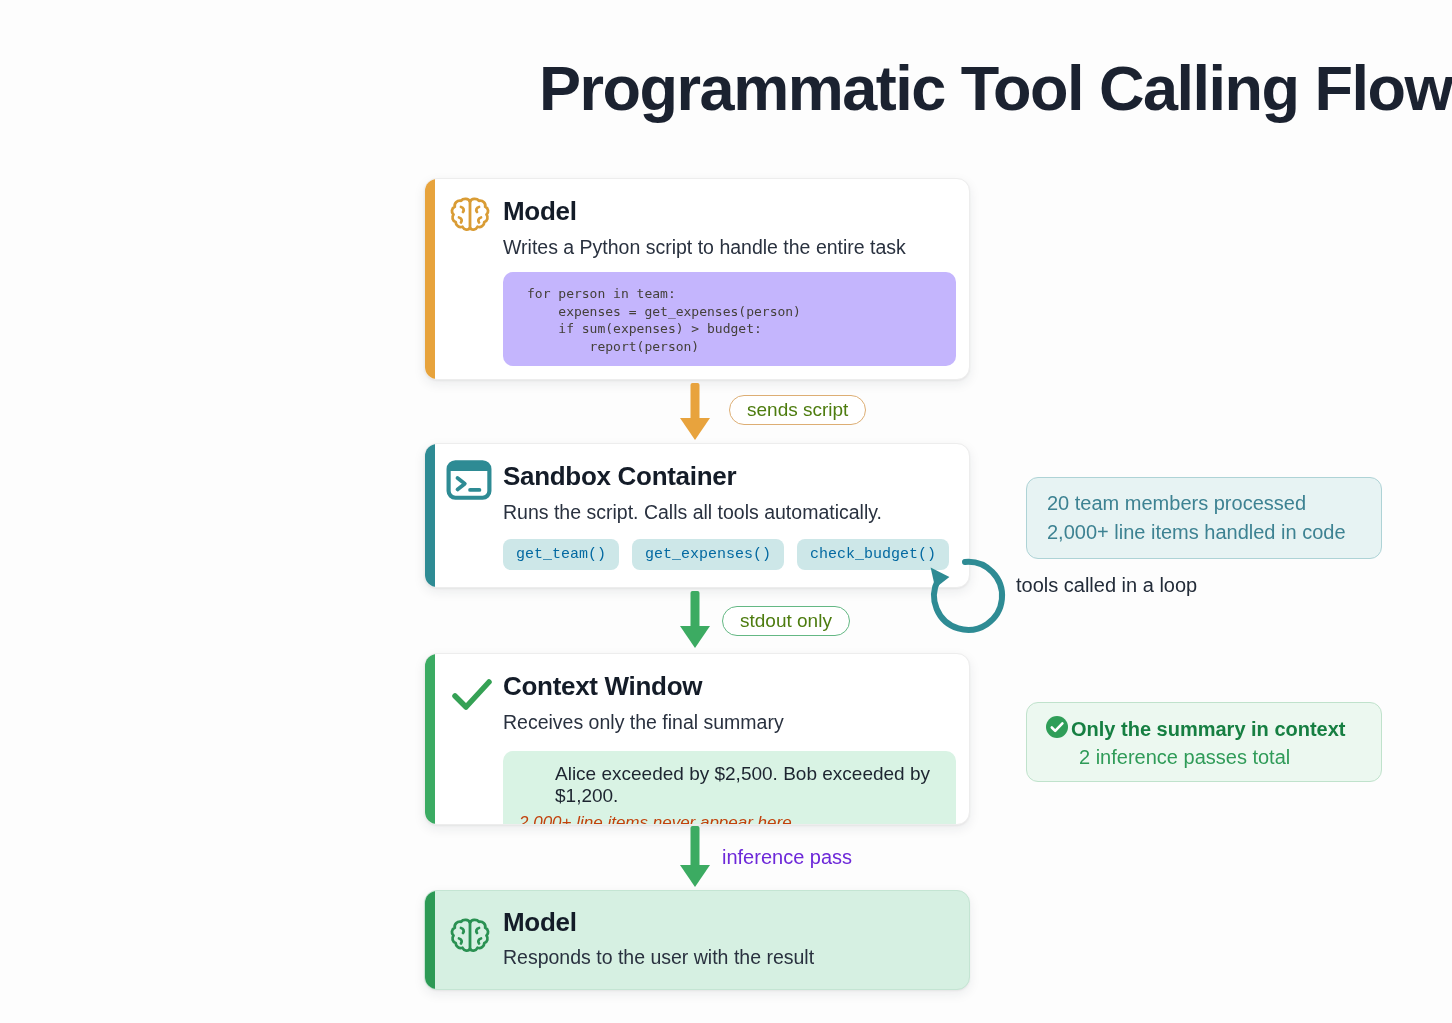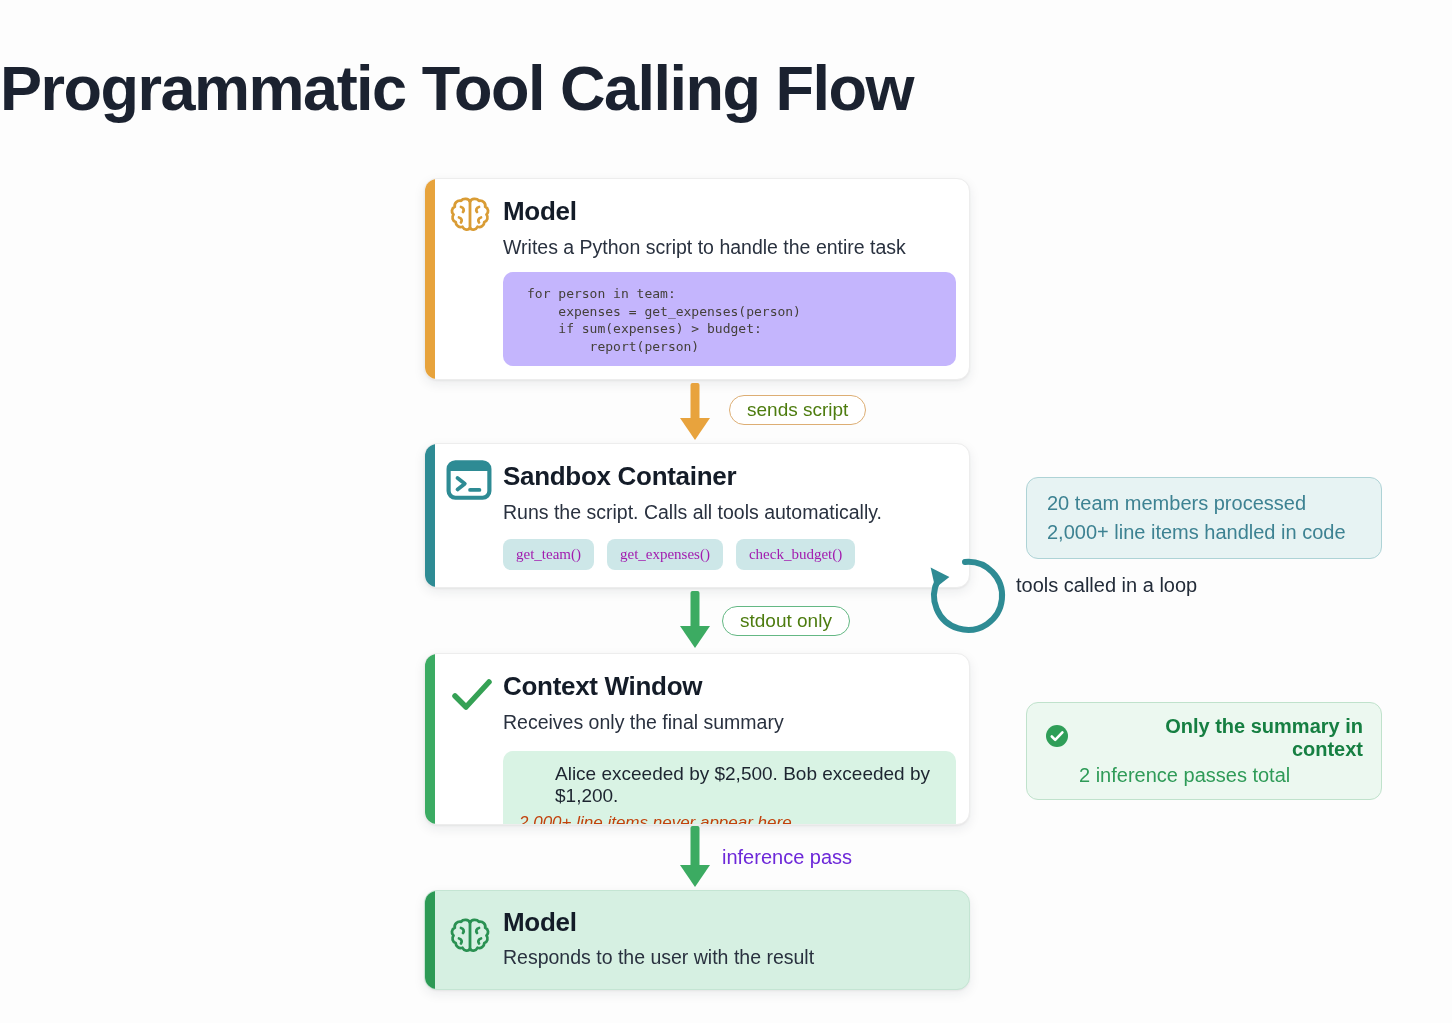--- a/index.html
+++ b/index.html
@@ -4,21 +4,21 @@
 <style>
   * { margin: 0; padding: 0; box-sizing: border-box; }
   html, body { background: #fdfdfd; }
   body { font-family: "Liberation Sans", sans-serif; color: #1f2733; }
   .stage {
     position: relative; width: 1452px; height: 1023px;
     background: #fdfdfd; overflow: hidden; margin: 0 auto;
   }
   .page-title {
     position: absolute; top: 52px; left: 0; width: 100%;
-    text-align: left; font-size: 63px; font-weight: 800;
+    text-align: right; font-size: 63px; font-weight: 800;
     color: #1b2230; letter-spacing: -1.5px;
   }
   
   .card {
     position: absolute; left: 424px; width: 546px;
     background: #ffffff; border-radius: 13px;
     border: 1px solid #ededed;
     box-shadow: 0 4px 12px rgba(25,35,45,.08), 0 1px 2px rgba(0,0,0,.05);
     overflow: hidden;
   }
@@ -49,22 +49,22 @@
     position: absolute; left: 78px; top: 93px; width: 453px; height: 94px;
     background: #c4b5fd; border-radius: 10px; padding: 13px 24px;
   }
   .code-line {
     font-family: "DejaVu Sans Mono", monospace;
     font-size: 13px; line-height: 17.5px; color: #44403a; white-space: pre;
   }
   
   .chip-row { position: absolute; left: 78px; top: 95px; display: flex; gap: 13px; }
   .chip {
-    background: #cde7e8; color: #a21caf; border-radius: 8px;
-    font-family: Liberation Serif, serif; font-size: 15px;
+    background: #cde7e8; color: #0369a1; border-radius: 8px;
+    font-family: Liberation Mono, monospace; font-size: 15px;
     padding: 7px 13px; white-space: nowrap;
   }
   
   .summary-box {
     position: absolute; left: 78px; top: 97px; width: 453px;
     background: #d9f3e4; border-radius: 10px; padding: 12px 16px;
   }
   .summary-main { font-size: 19px; font-weight: 500; color: #1d2530; margin-left: 36px; }
   .summary-note { font-size: 17px; font-style: italic; color: #c2410c; margin-top: 6px; }
   
@@ -86,21 +86,21 @@
     background: #e7f3f3; border: 1.5px solid #aed3d6; border-radius: 12px;
     padding: 11px 20px; font-size: 20px; line-height: 29px; color: #3d8292;
   }
   .loop-arrow { position: absolute; left: 921px; top: 544px; }
   .loop-label { position: absolute; left: 1016px; top: 574px; font-size: 20px; color: #222b38; }
   .note-summary {
     position: absolute; left: 1026px; top: 702px; width: 356px;
     background: #ecf8f0; border: 1.5px solid #c0e2cc; border-radius: 12px;
     padding: 12px 18px 12px 18px;
   }
-  .note-summary .row1 { display: flex; align-items: center; gap: 26px; text-align: right; }
+  .note-summary .row1 { display: flex; align-items: center; gap: 2px; }
   .note-summary .row1 .txt { font-size: 20px; font-weight: 700; color: #167f42; }
   .note-summary .row2 { font-size: 20px; color: #2f9b58; margin-top: 3px; padding-left: 34px; }
 </style>
 </head>
 <body>
 
 <div class="stage">
 
   <div class="page-title">Programmatic Tool Calling Flow</div>
 

